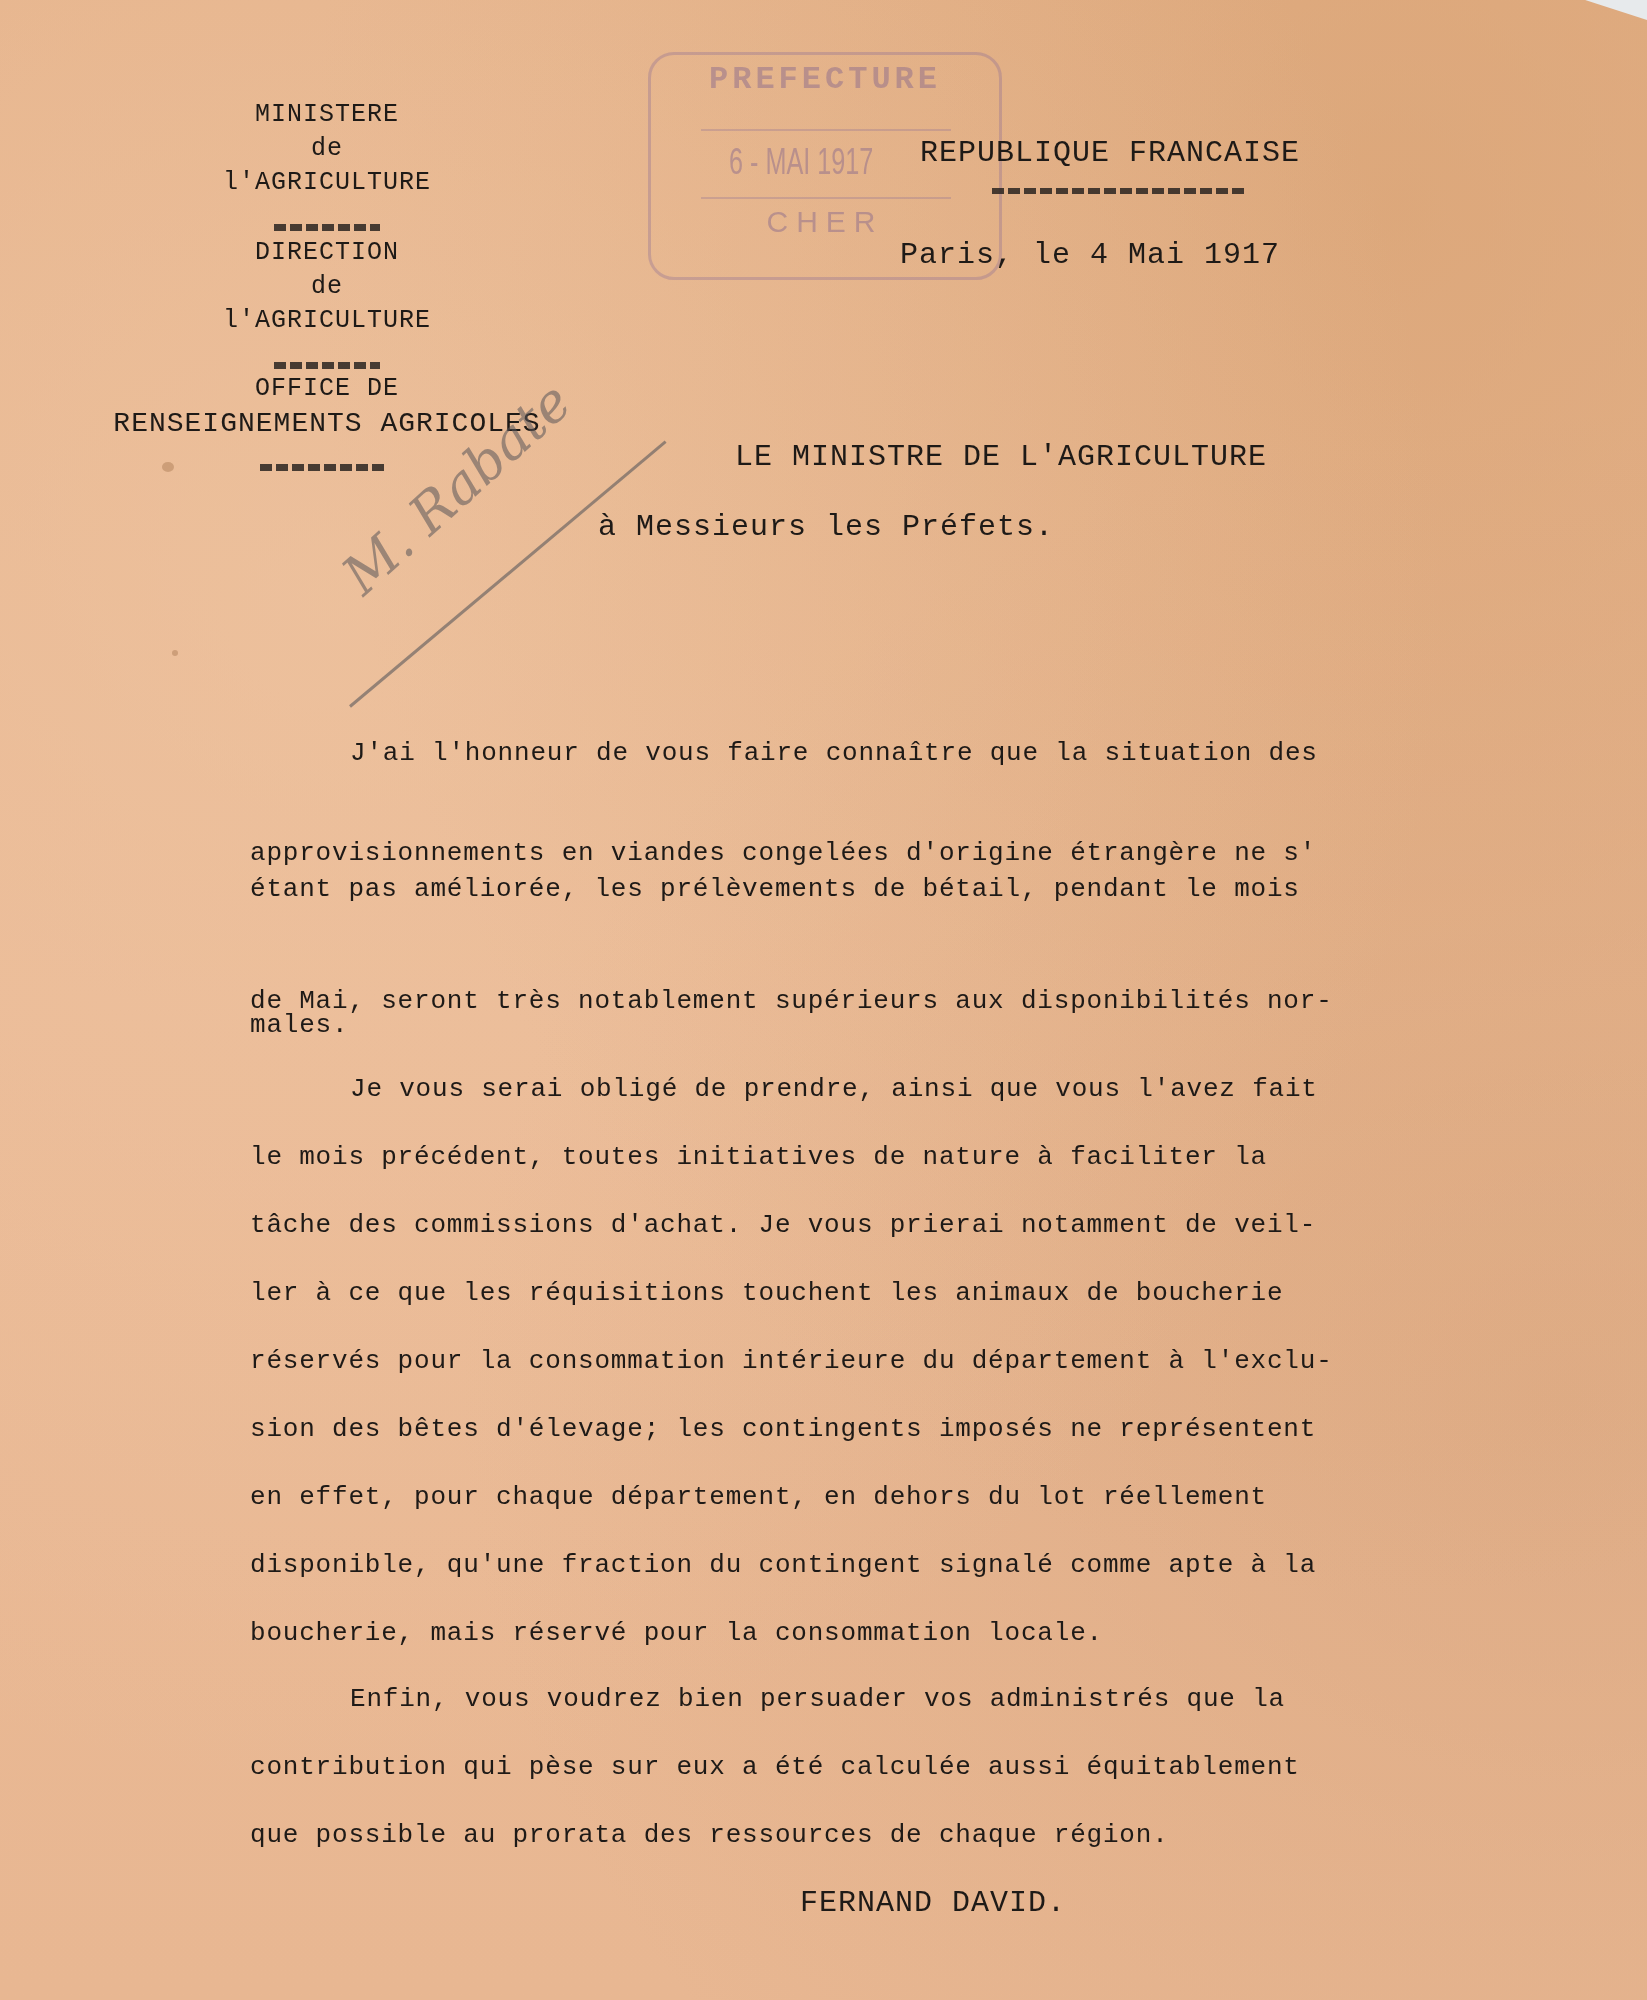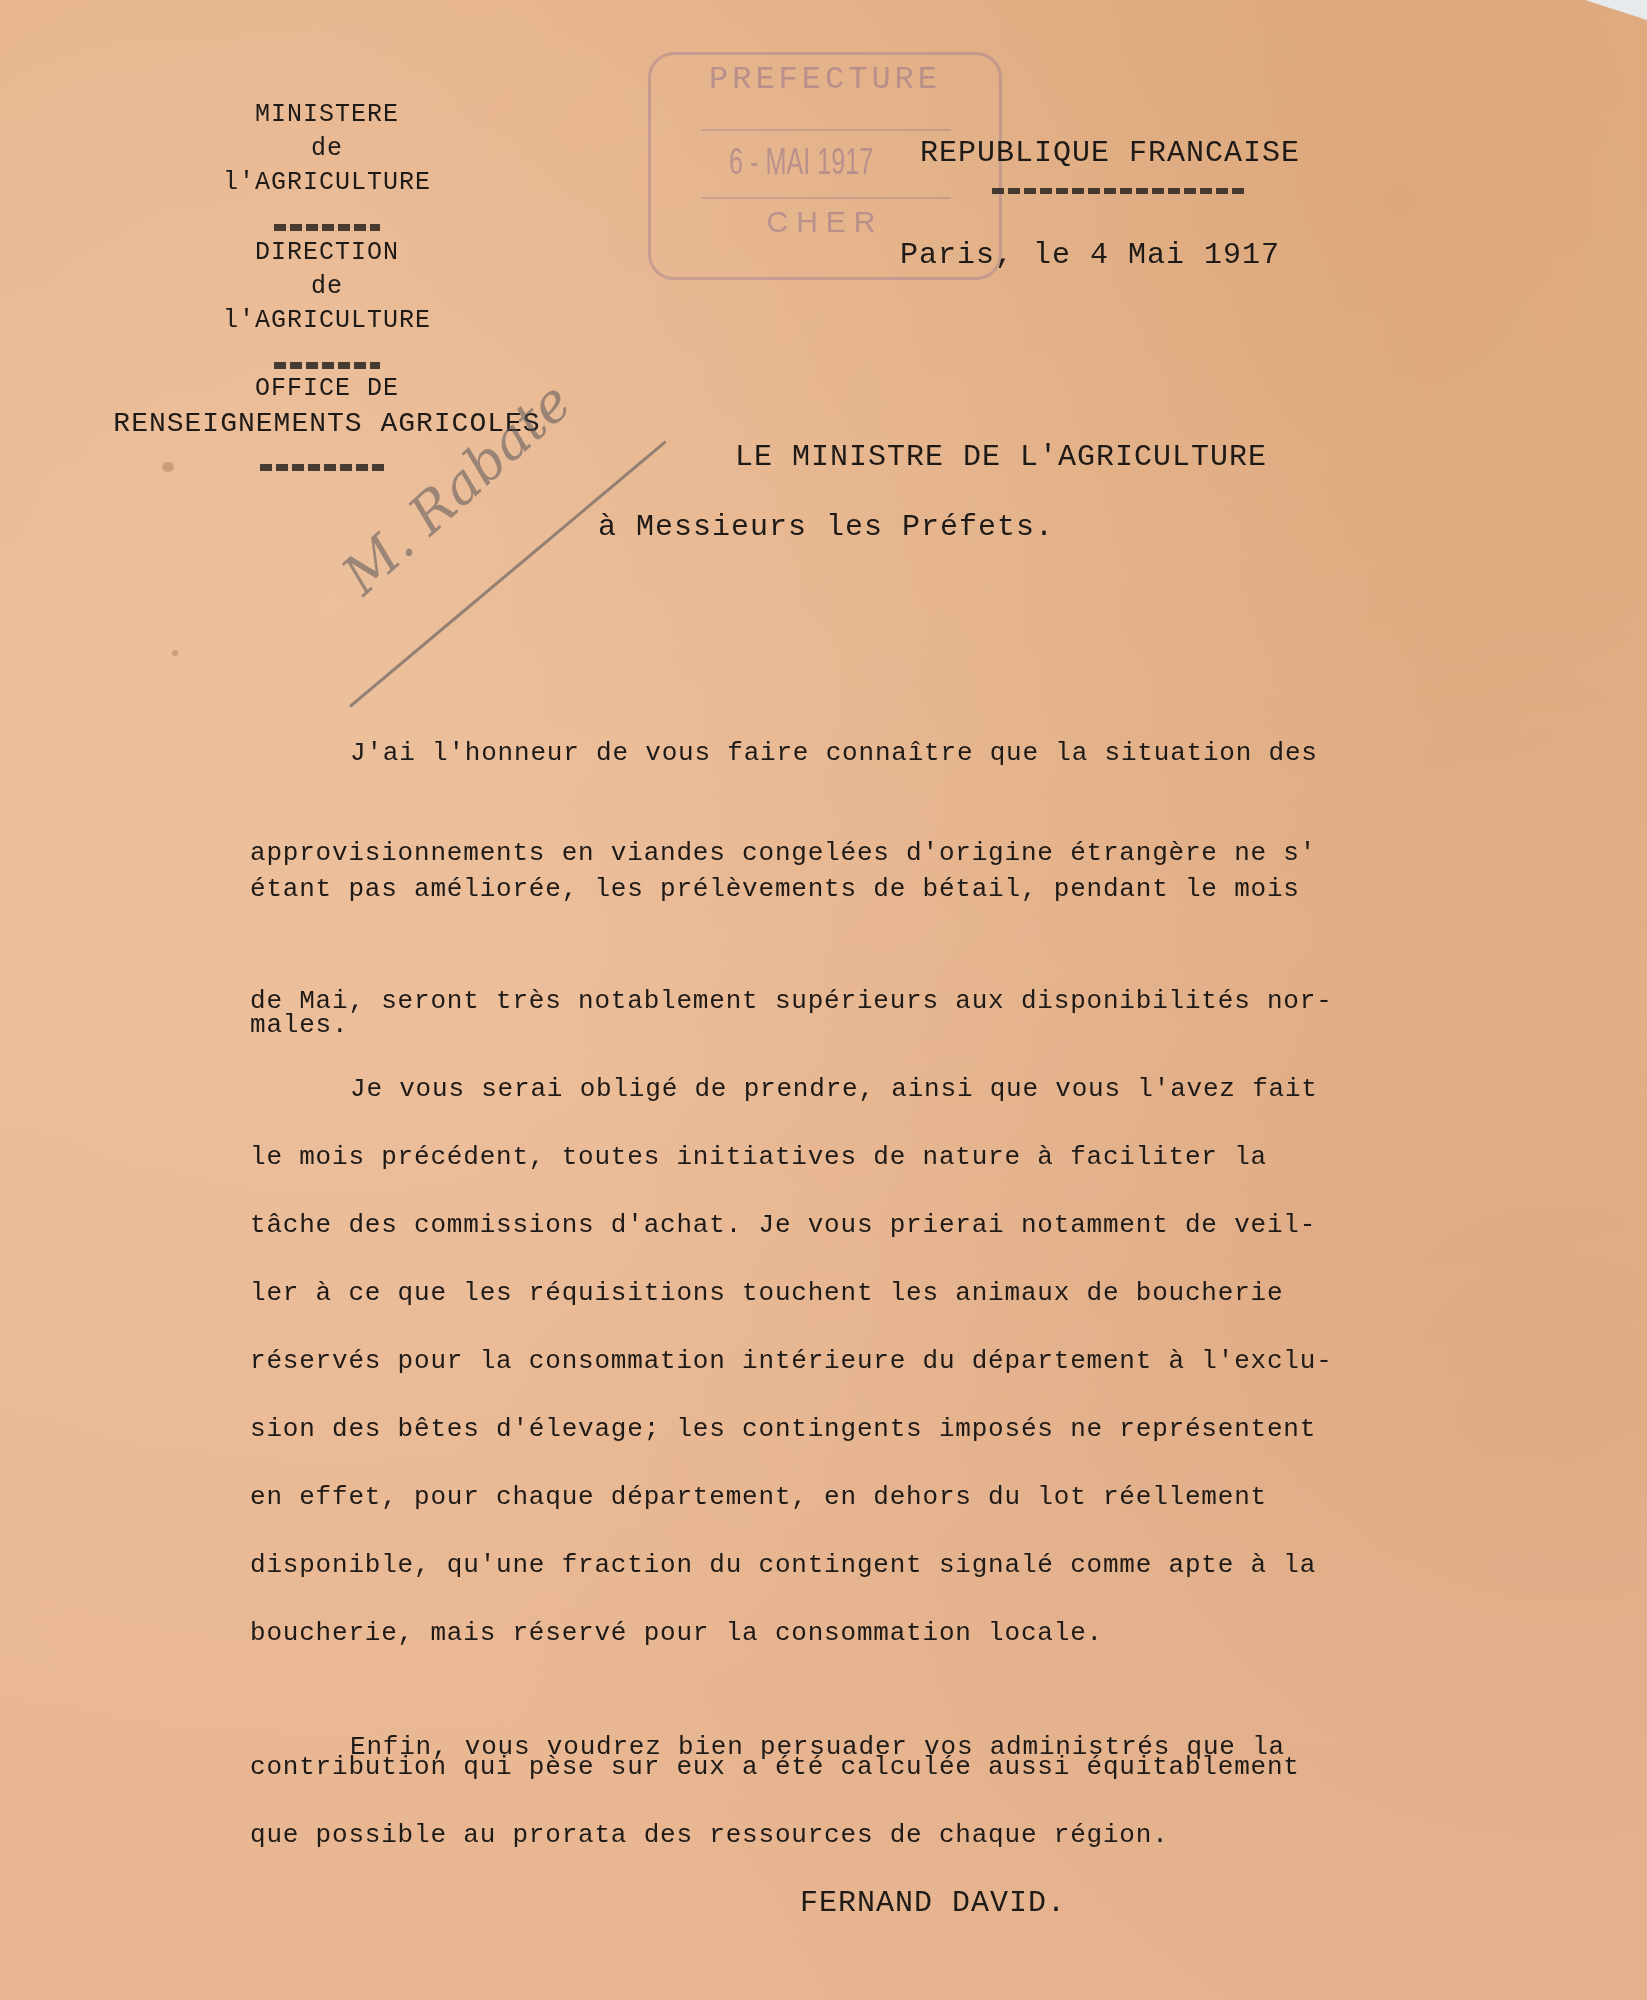--- a/index.html
+++ b/index.html
@@ -27,21 +27,21 @@
   }
   .stamp {
     position: absolute; left: 648px; top: 52px; width: 348px; height: 222px;
     border: 3px solid rgba(140,110,150,0.35); border-radius: 26px;
     color: rgba(130,100,140,0.45);
   }
   .stamp-inner {
     position: absolute; left: 50px; top: 74px; width: 250px; height: 66px;
     border-top: 2px solid rgba(140,110,150,0.3); border-bottom: 2px solid rgba(140,110,150,0.3);
   }
-  .stamp-top { position: absolute; top: 6px; width: 100%; text-align: center; font-size: 32px; letter-spacing: 4px; }
+  .stamp-top { position: absolute; top: 6px; width: 100%; text-align: center; font-size: 32px; letter-spacing: 4px; font-weight: bold; }
   .stamp-date { position: absolute; top: 86px; left: 78px; font-size: 36px; font-family: "Liberation Sans", sans-serif; transform: scaleX(0.7); transform-origin: left center; }
   .stamp-dept { position: absolute; top: 150px; width: 100%; text-align: center; font-size: 30px; letter-spacing: 8px; font-family: "Liberation Sans", sans-serif; }
   .right { font-size: 30px; letter-spacing: 1px; }
   .body-line { font-size: 26px; letter-spacing: 0.8px; left: 250px; }
   .pencil {
     position: absolute; left: 330px; top: 560px; font-family: "DejaVu Serif", serif; font-style: italic;
     font-size: 54px; color: rgba(90,85,90,0.55); transform: rotate(-42deg); transform-origin: left top;
   }
   .pencil-line {
     position: absolute; left: 350px; top: 705px; width: 412px; height: 3px;
@@ -98,21 +98,21 @@
     <div class="abs body-line" style="top:1142px;">le mois précédent, toutes initiatives de nature à faciliter la</div>
     <div class="abs body-line" style="top:1210px;">tâche des commissions d'achat. Je vous prierai notamment de veil-</div>
     <div class="abs body-line" style="top:1278px;">ler à ce que les réquisitions touchent les animaux de boucherie</div>
     <div class="abs body-line" style="top:1346px;">réservés pour la consommation intérieure du département à l'exclu-</div>
     <div class="abs body-line" style="top:1414px;">sion des bêtes d'élevage; les contingents imposés ne représentent</div>
     <div class="abs body-line" style="top:1482px;">en effet, pour chaque département, en dehors du lot réellement</div>
     <div class="abs body-line" style="top:1550px;">disponible, qu'une fraction du contingent signalé comme apte à la</div>
     <div class="abs body-line" style="top:1618px;">boucherie, mais réservé pour la consommation locale.</div>
   </div>
   <div>
-    <div class="abs body-line" style="top:1684px; left:350px;margin-top:48px;">Enfin, vous voudrez bien persuader vos administrés que la</div>
+    <div class="abs body-line" style="top:1684px; left:350px;">Enfin, vous voudrez bien persuader vos administrés que la</div>
     <div class="abs body-line" style="top:1752px;">contribution qui pèse sur eux a été calculée aussi équitablement</div>
     <div class="abs body-line" style="top:1820px;">que possible au prorata des ressources de chaque région.</div>
   </div>
 </div>
 
 <div class="abs right" style="left:800px; top:1886px;">FERNAND DAVID.</div>
 
 <div class="spot" style="left:162px; top:462px; width:12px; height:10px;"></div>
 <div class="spot" style="left:172px; top:650px; width:6px; height:6px;"></div>
 

